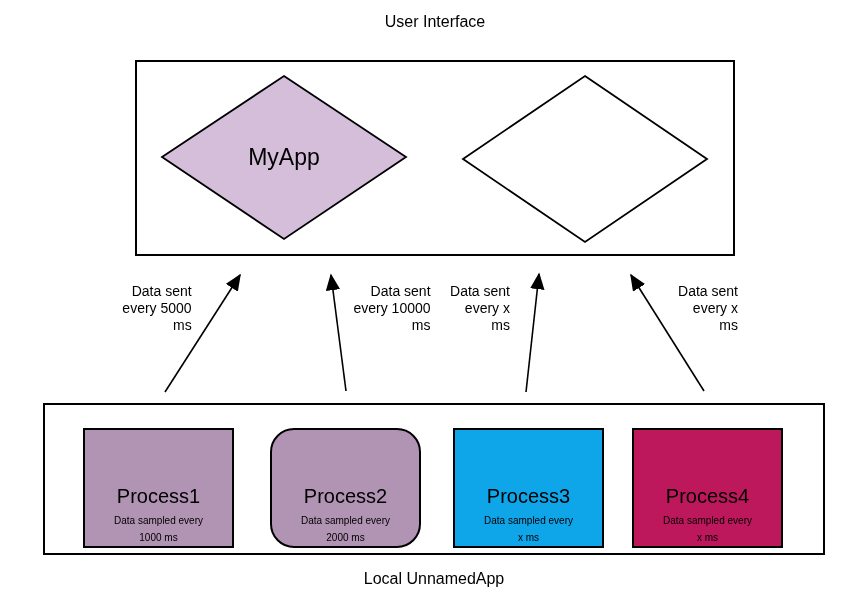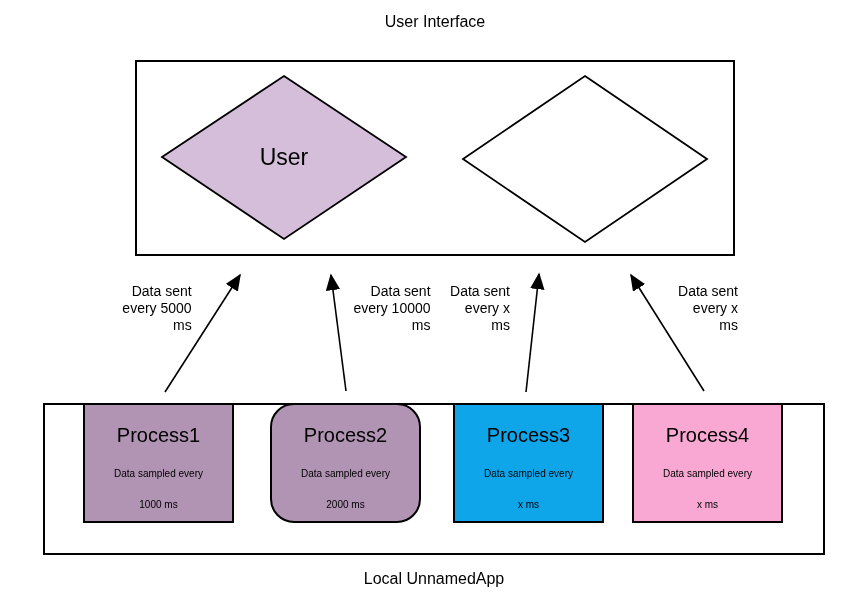--- a/index.html
+++ b/index.html
@@ -37,28 +37,27 @@
     line-height: 17px;
     text-align: right;
     white-space: nowrap;
     transform: translateX(-50%);
   }
   .process-box {
     border: 2px solid #000000;
     box-sizing: border-box;
     width: 151px;
     height: 120px;
-    top: 403px;
+    top: 428px;
     display: flex;
     flex-direction: column;
     align-items: center;
-    justify-content: center;
+    justify-content: flex-end;
     padding-top: 10px;
     text-align: center;
-    gap: 14px;
   }
   .process-title {
     font-size: 20px;
     margin-bottom: 4px;
     white-space: nowrap;
   }
   .process-detail {
     font-size: 10px;
     line-height: 17px;
     white-space: nowrap;
@@ -91,21 +90,21 @@
     <polygon points="284,76 406,157 284,239 162,157" stroke="#000000" stroke-width="1.8" fill="#d5bed9"></polygon>
 
     <polygon points="585,76 707,159 585,242 463,159" stroke="#000000" stroke-width="1.8" fill="#ffffff"></polygon>
 
     <line x1="165" y1="392" x2="240" y2="275" stroke="#000000" stroke-width="1.6" marker-end="url(#arrowhead)"></line>
     <line x1="346" y1="391" x2="331" y2="275" stroke="#000000" stroke-width="1.6" marker-end="url(#arrowhead)"></line>
     <line x1="526" y1="392" x2="539" y2="274" stroke="#000000" stroke-width="1.6" marker-end="url(#arrowhead)"></line>
     <line x1="704" y1="391" x2="631" y2="275" stroke="#000000" stroke-width="1.6" marker-end="url(#arrowhead)"></line>
   </svg>
 
-  <div class="abs diamond-label" style="left:284px; top:157px;">User</div>
+  <div class="abs diamond-label" style="left:284px; top:157px;">MyApp</div>
 
   <div class="abs arrow-label" style="left:157px; top:283px;">
     <div>Data sent</div>
     <div>every 5000</div>
     <div>ms</div>
   </div>
   <div class="abs arrow-label" style="left:392px; top:283px;">
     <div>Data sent</div>
     <div>every 10000</div>
     <div>ms</div>
@@ -129,21 +128,21 @@
   <div class="abs process-box" style="left: 270px; background-color: rgb(177, 147, 179); border-radius: 24px;">
     <div class="process-title">Process2</div>
     <div class="process-detail">Data sampled every</div>
     <div class="process-detail">2000 ms</div>
   </div>
   <div class="abs process-box" style="left: 453px; background-color: #0ea5e9;">
     <div class="process-title">Process3</div>
     <div class="process-detail">Data sampled every</div>
     <div class="process-detail">x ms</div>
   </div>
-  <div class="abs process-box" style="left: 632px; background-color: #f9a8d4;">
+  <div class="abs process-box" style="left: 632px; background-color: #be185d;">
     <div class="process-title">Process4</div>
     <div class="process-detail">Data sampled every</div>
     <div class="process-detail">x ms</div>
   </div>
 
   <div class="abs section-label" style="left:434px; top:570px;">Local UnnamedApp</div>
 
 </div>
 
 </body></html>

